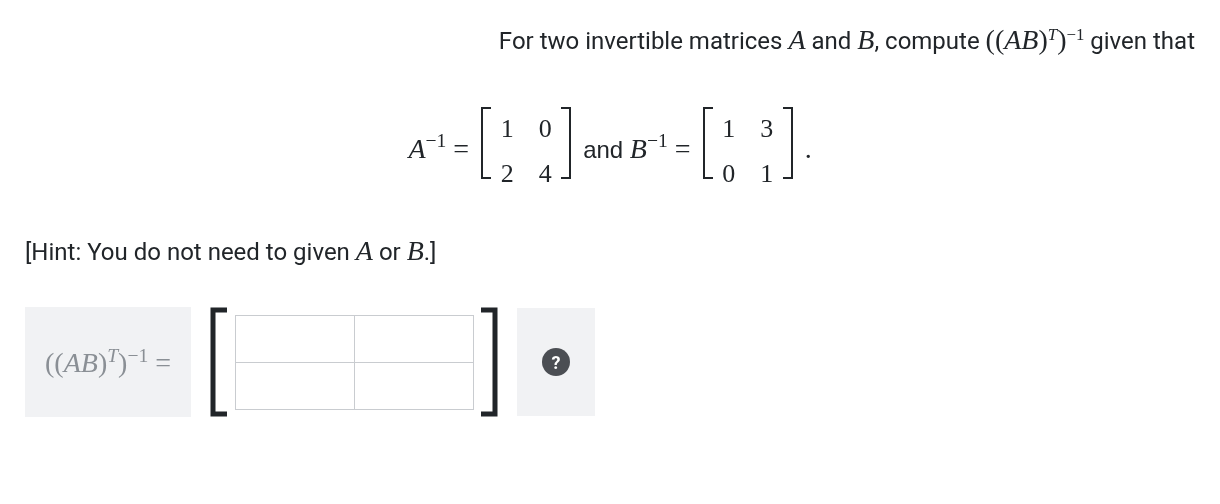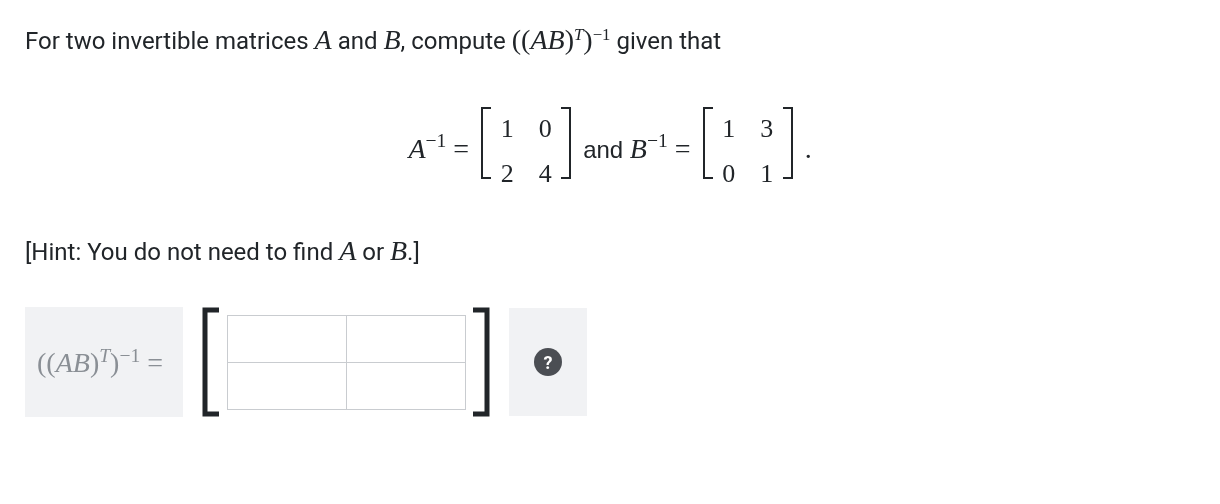--- a/index.html
+++ b/index.html
@@ -10,20 +10,21 @@
     body {
       font-family: -apple-system, BlinkMacSystemFont, 'Segoe UI', Roboto, Helvetica, Arial, sans-serif;
       font-size: 24px;
       color: #212529;
       padding: 20px 25px;
       width: 1220px;
       line-height: 1.4;
     }
     .problem-text {
       margin-bottom: 20px;
+      text-align: right;
     }
     .math-italic {
       font-family: 'Times New Roman', serif;
       font-style: italic;
       font-size: 28px;
     }
     .math-roman {
       font-family: 'Times New Roman', serif;
       font-size: 28px;
     }
@@ -62,21 +63,21 @@
     .hint-text {
       margin-bottom: 25px;
     }
     .answer-area {
       display: flex;
       align-items: center;
       gap: 0;
     }
     .answer-label-box {
       background: #f1f2f4;
-      padding: 35px 20px 35px 12px;
+      padding: 35px 20px 35px 20px;
       font-family: 'Times New Roman', serif;
       font-size: 28px;
       color: #8a8f95;
     }
     .input-matrix-area {
       background: #ffffff;
       padding: 12px 18px;
       display: flex;
       align-items: center;
     }
@@ -169,21 +170,21 @@
       </span>
       <svg class="bracket-svg" width="12" height="72" viewBox="0 0 12 72">
           <path d="M 1 1 L 10 1 L 10 71 L 1 71" stroke="#212529" stroke-width="2" fill="none"></path>
         </svg>
     </span>
   </span>
   <span>.</span>
 </div>
 
 <div class="hint-text">
-  <span>[Hint: You do not need to find </span><span class="math-italic">A</span><span> or </span><span class="math-italic">B</span><span>.]</span>
+  <span>[Hint: You do not need to given </span><span class="math-italic">A</span><span> or </span><span class="math-italic">B</span><span>.]</span>
 </div>
 
 <div class="answer-area">
   <div class="answer-label-box">
     <span>((</span><span class="math-italic" style="color:#8a8f95">AB</span><span>)</span><span class="sup-italic">T</span><span>)</span><span class="sup">−1</span><span> = </span>
   </div>
   <div class="input-matrix-area">
     <svg class="big-bracket" width="20" height="110" viewBox="0 0 20 110">
         <path d="M 18 3 L 4 3 L 4 107 L 18 107" stroke="#212529" stroke-width="5" fill="none"></path>
       </svg>

